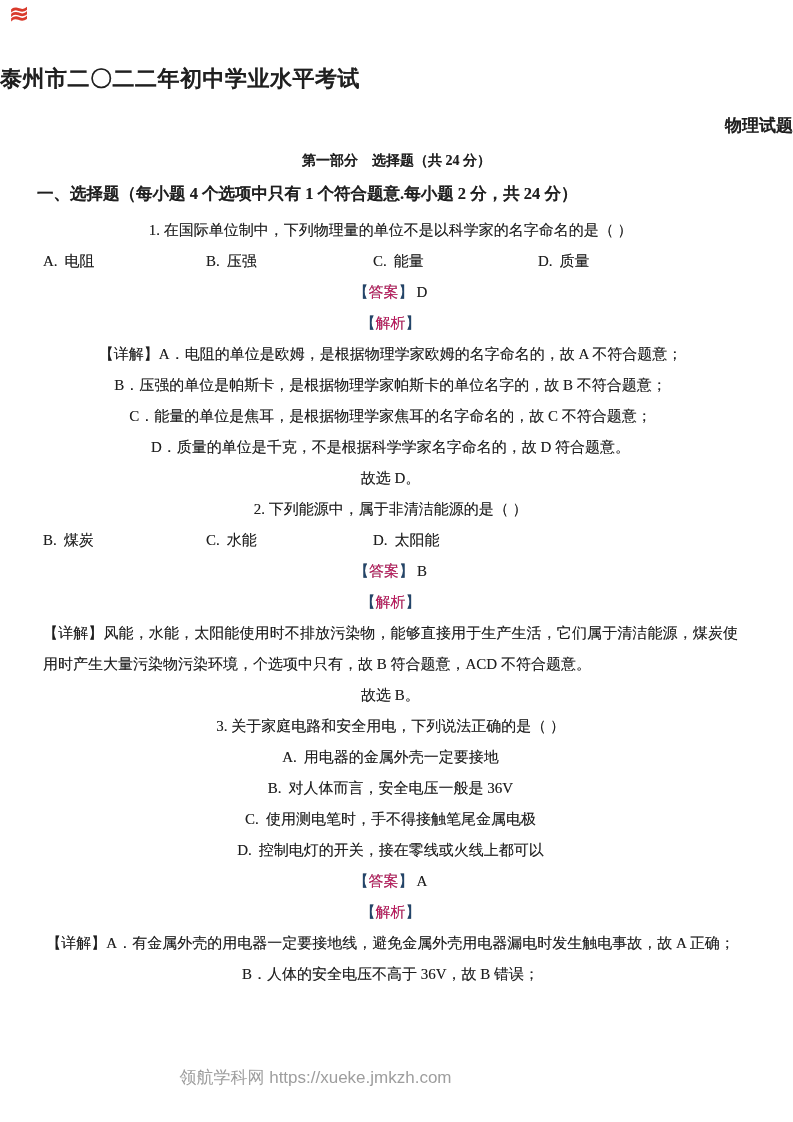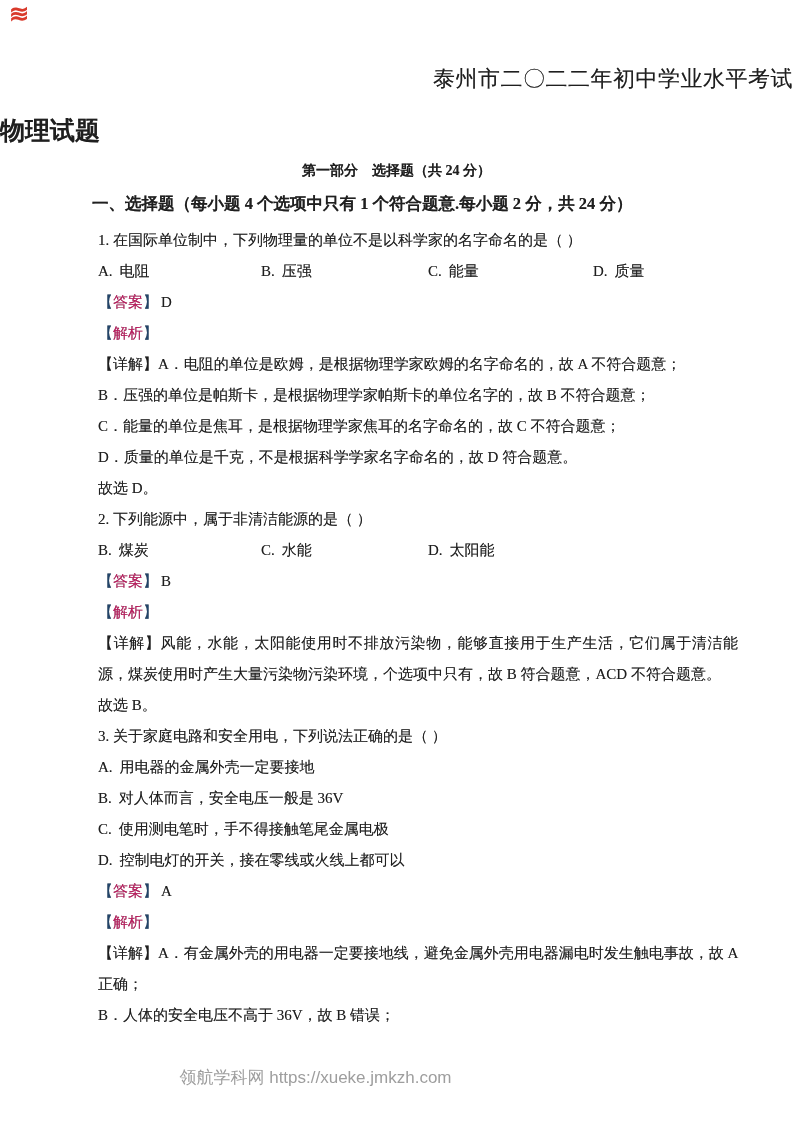--- a/index.html
+++ b/index.html
@@ -16,42 +16,42 @@
     overflow: hidden;
     text-shadow: 0 0 0.4px rgba(0,0,0,0.45);
   }
   .logo {
     position: absolute; left: 9px; top: 2px;
     color: #d93a2b; font-size: 24px; font-weight: bold;
     text-shadow: none; line-height: 1;
   }
   .title {
     margin: 0; padding-top: 64px;
-    text-align: right;
-    font-size: 22px; font-weight: normal;
+    text-align: left;
+    font-size: 22px; font-weight: bold;
     letter-spacing: 0.5px;
   }
   .subtitle {
     margin: 20px 0 0 0;
-    text-align: left;
-    font-size: 25px; font-weight: bold;
+    text-align: right;
+    font-size: 17px; font-weight: bold;
   }
   .section-heading {
     margin-top: 15px;
     text-align: center;
     font-size: 14px; font-weight: bold;
   }
-  .content { padding: 0 55px 0 98px; }
+  .content { padding: 0 55px 0 43px; }
   .instruction {
     margin-top: 14px; margin-left: -6px;
     font-size: 16.5px; font-weight: bold;
     line-height: 20px;
   }
   .body-lines { margin-top: 11px; font-size: 15px; }
-  .line { line-height: 31px; }
+  .line { line-height: 31px; text-align: center; }
   .para { line-height: 31px; text-align: justify; }
   .options-grid {
     display: grid;
     grid-template-columns: 163px 167px 165px 1fr;
     line-height: 31px;
   }
   .opt-key { margin-right: 7px; }
   .bk-navy { color: #23456a; }
   .lbl-blue { color: #be185d; }
   .ans-val { margin-left: 3px; }

